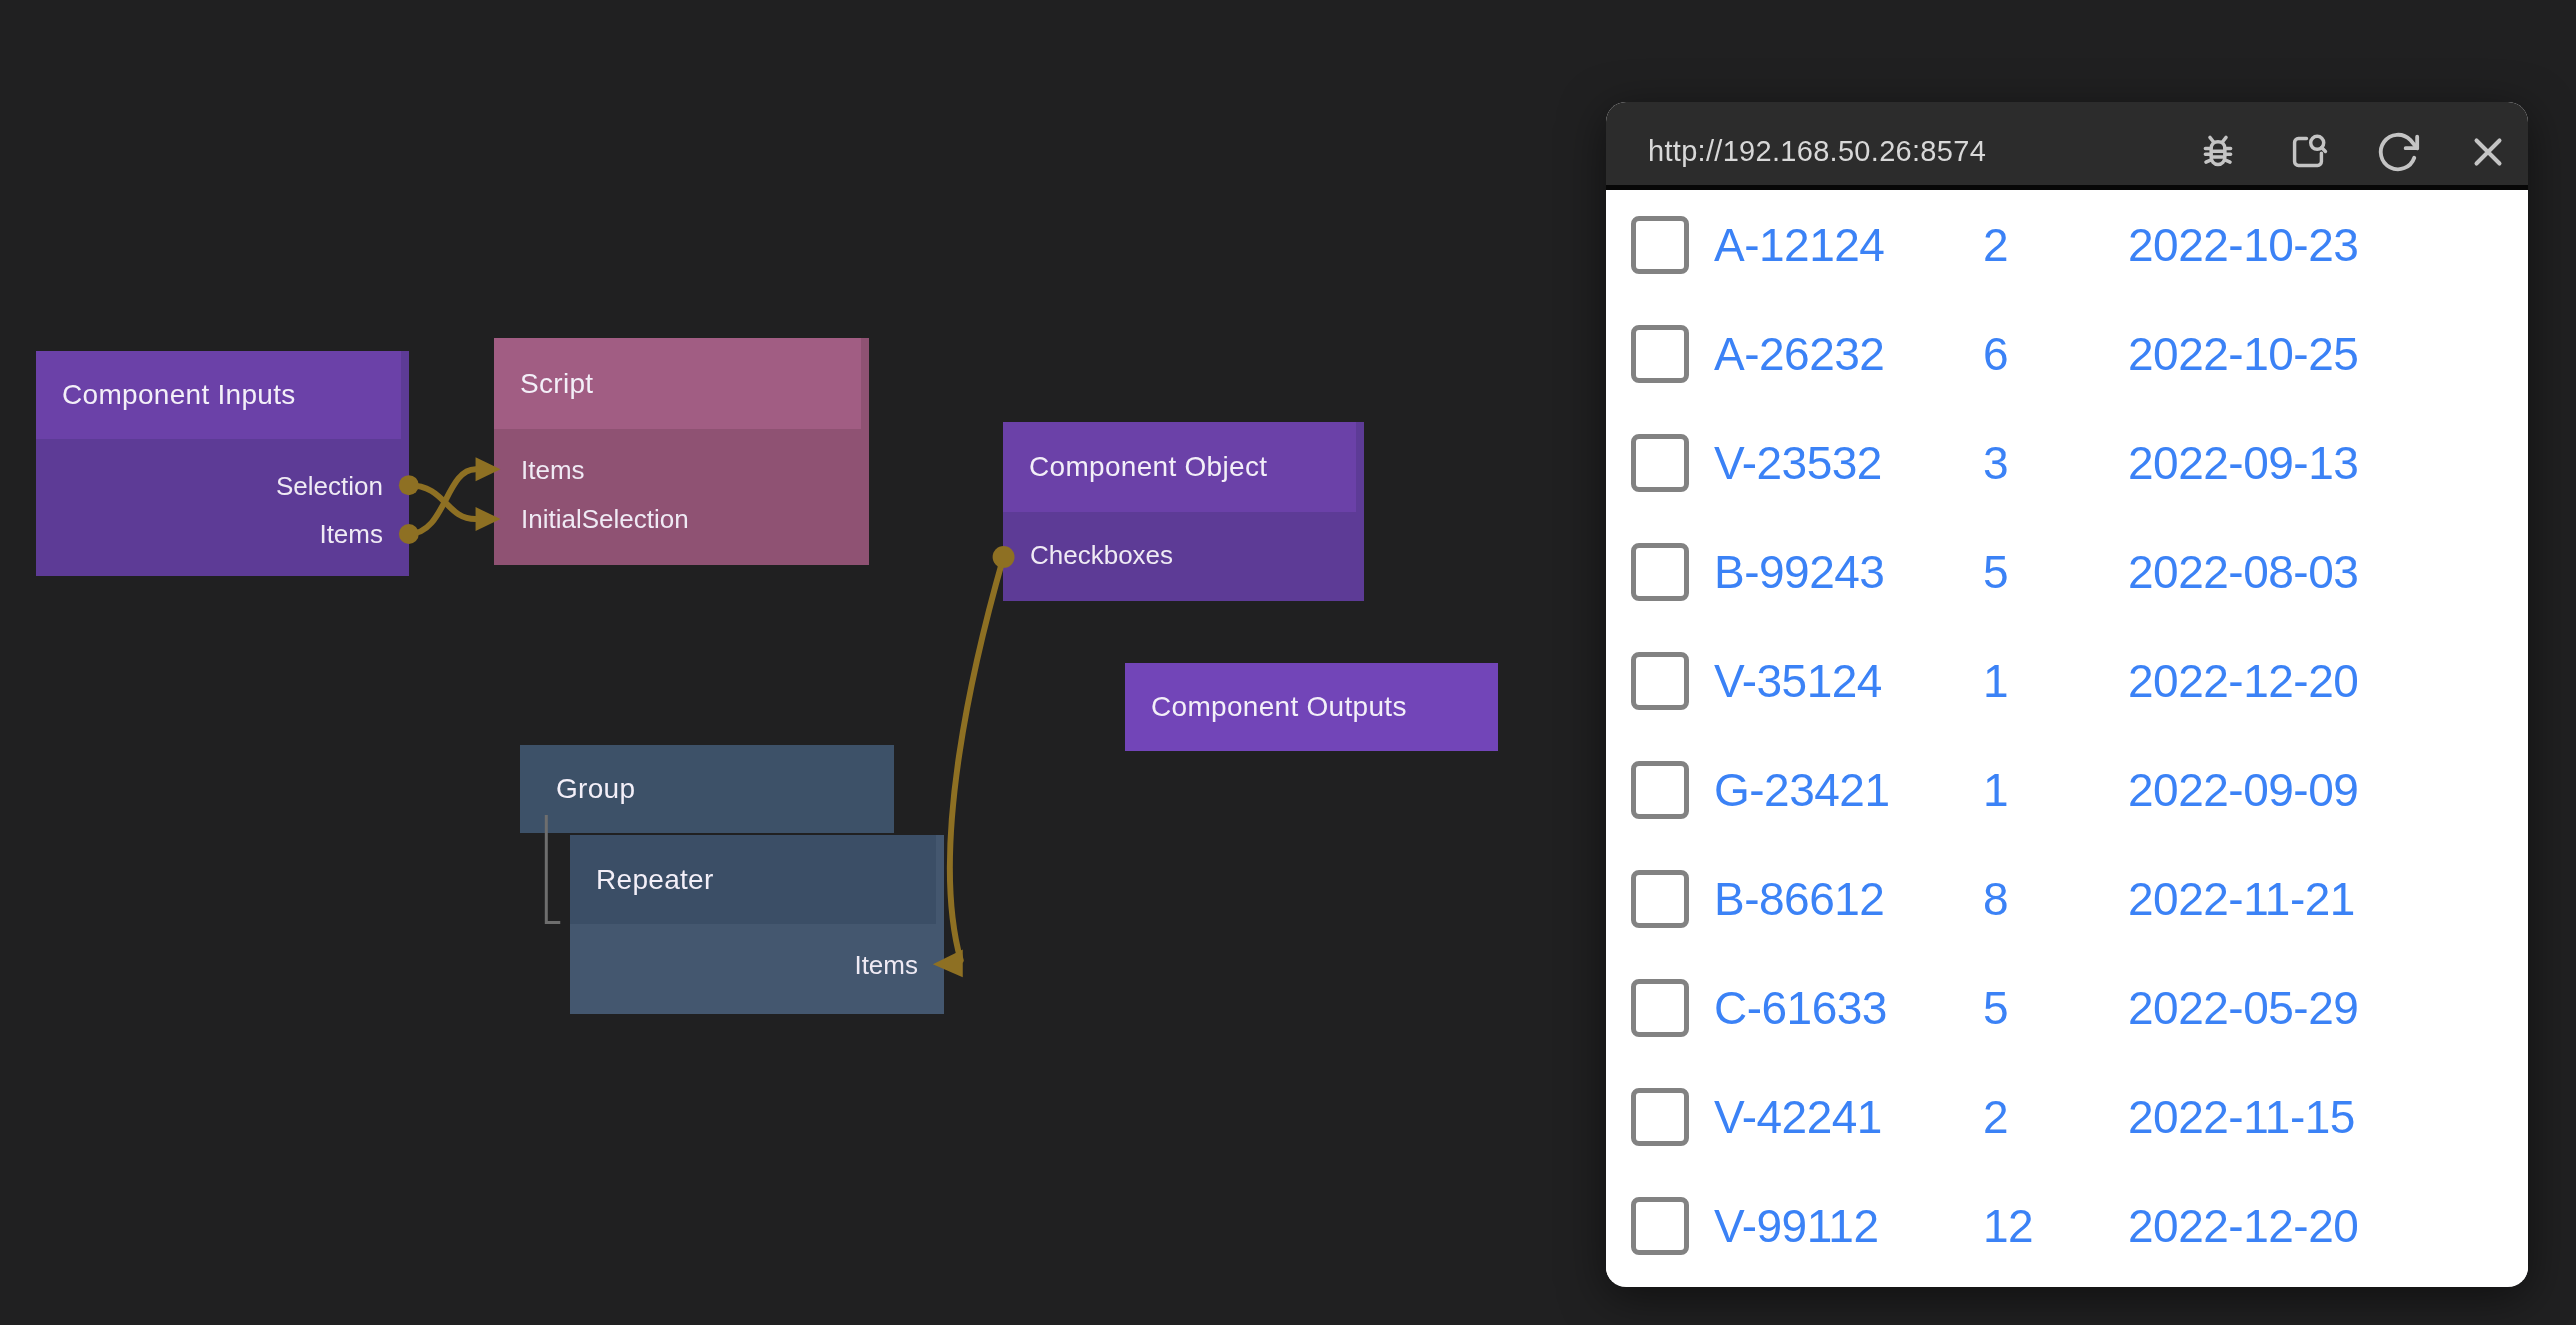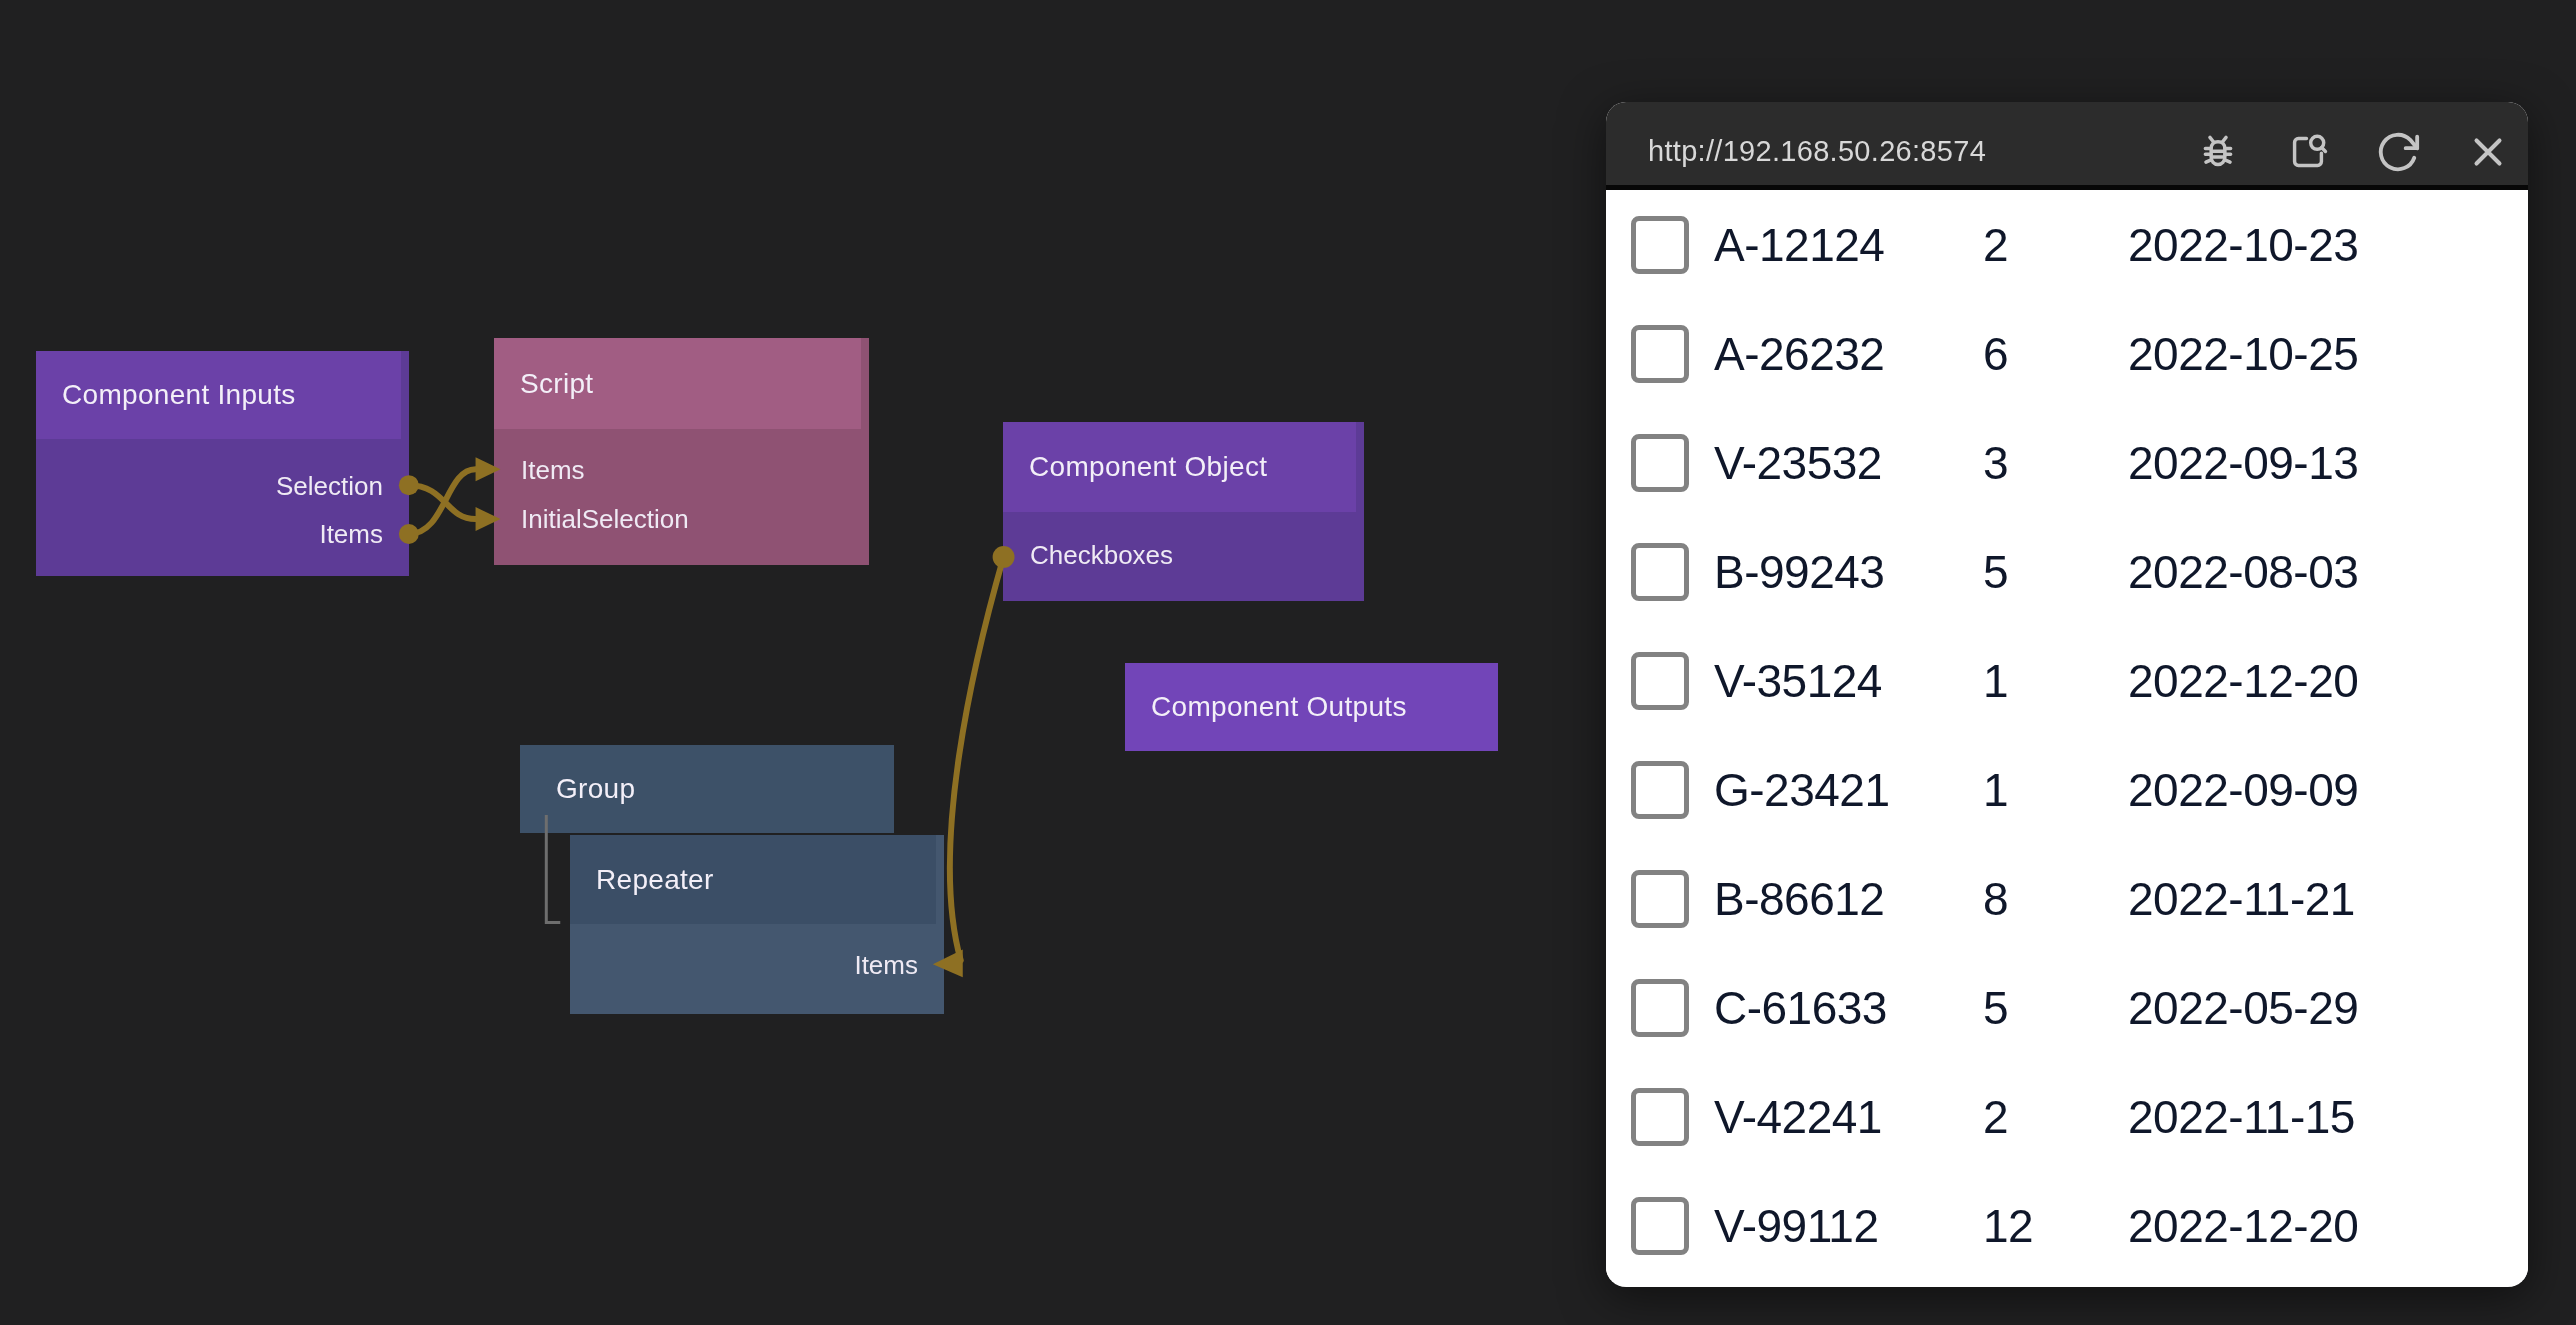--- a/index.html
+++ b/index.html
@@ -70,21 +70,21 @@
 
   .bbody { background: #ffffff; }
   .trow { position: relative; height: 109px; }
   .cb {
     position: absolute; left: 25px; top: 50%; transform: translateY(-50%);
     width: 58px; height: 58px; box-sizing: border-box;
     border: 5px solid #828282; border-radius: 8px; background: #fff;
   }
   .cell {
     position: absolute; top: 50%; transform: translateY(-50%);
-    font-size: 46px; color: #0f172a; letter-spacing: -0.5px; white-space: nowrap;
+    font-size: 46px; color: #3b82f6; letter-spacing: -0.5px; white-space: nowrap;
   }
   .cid  { left: 108px; }
   .cqty { left: 377px; }
   .cdate { left: 522px; width: 325px; text-align: left; }
 </style>
 </head>
 <body>
 
 <div class="stage">
 

